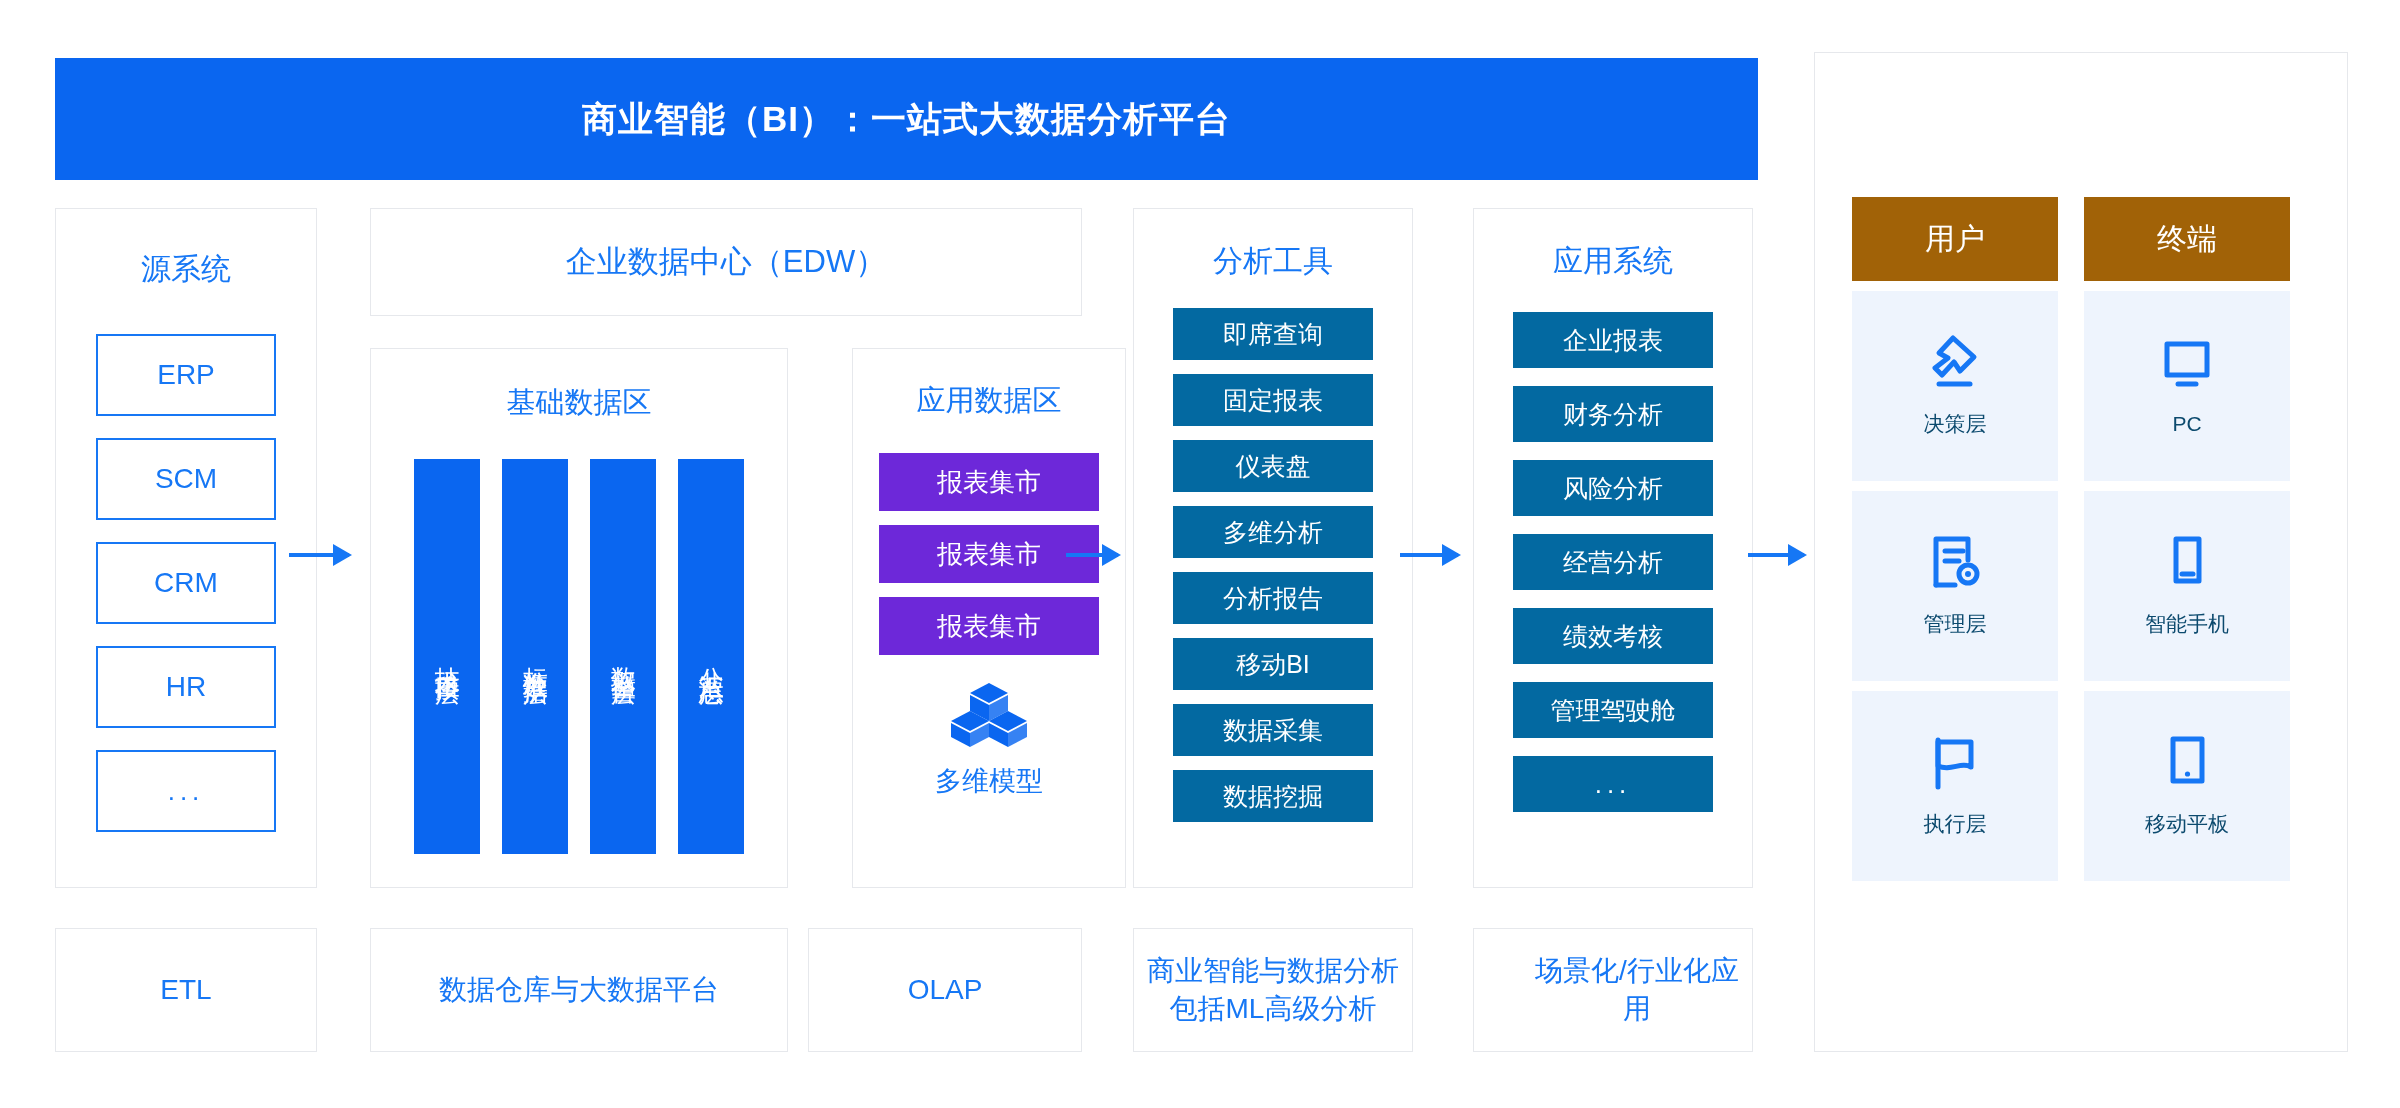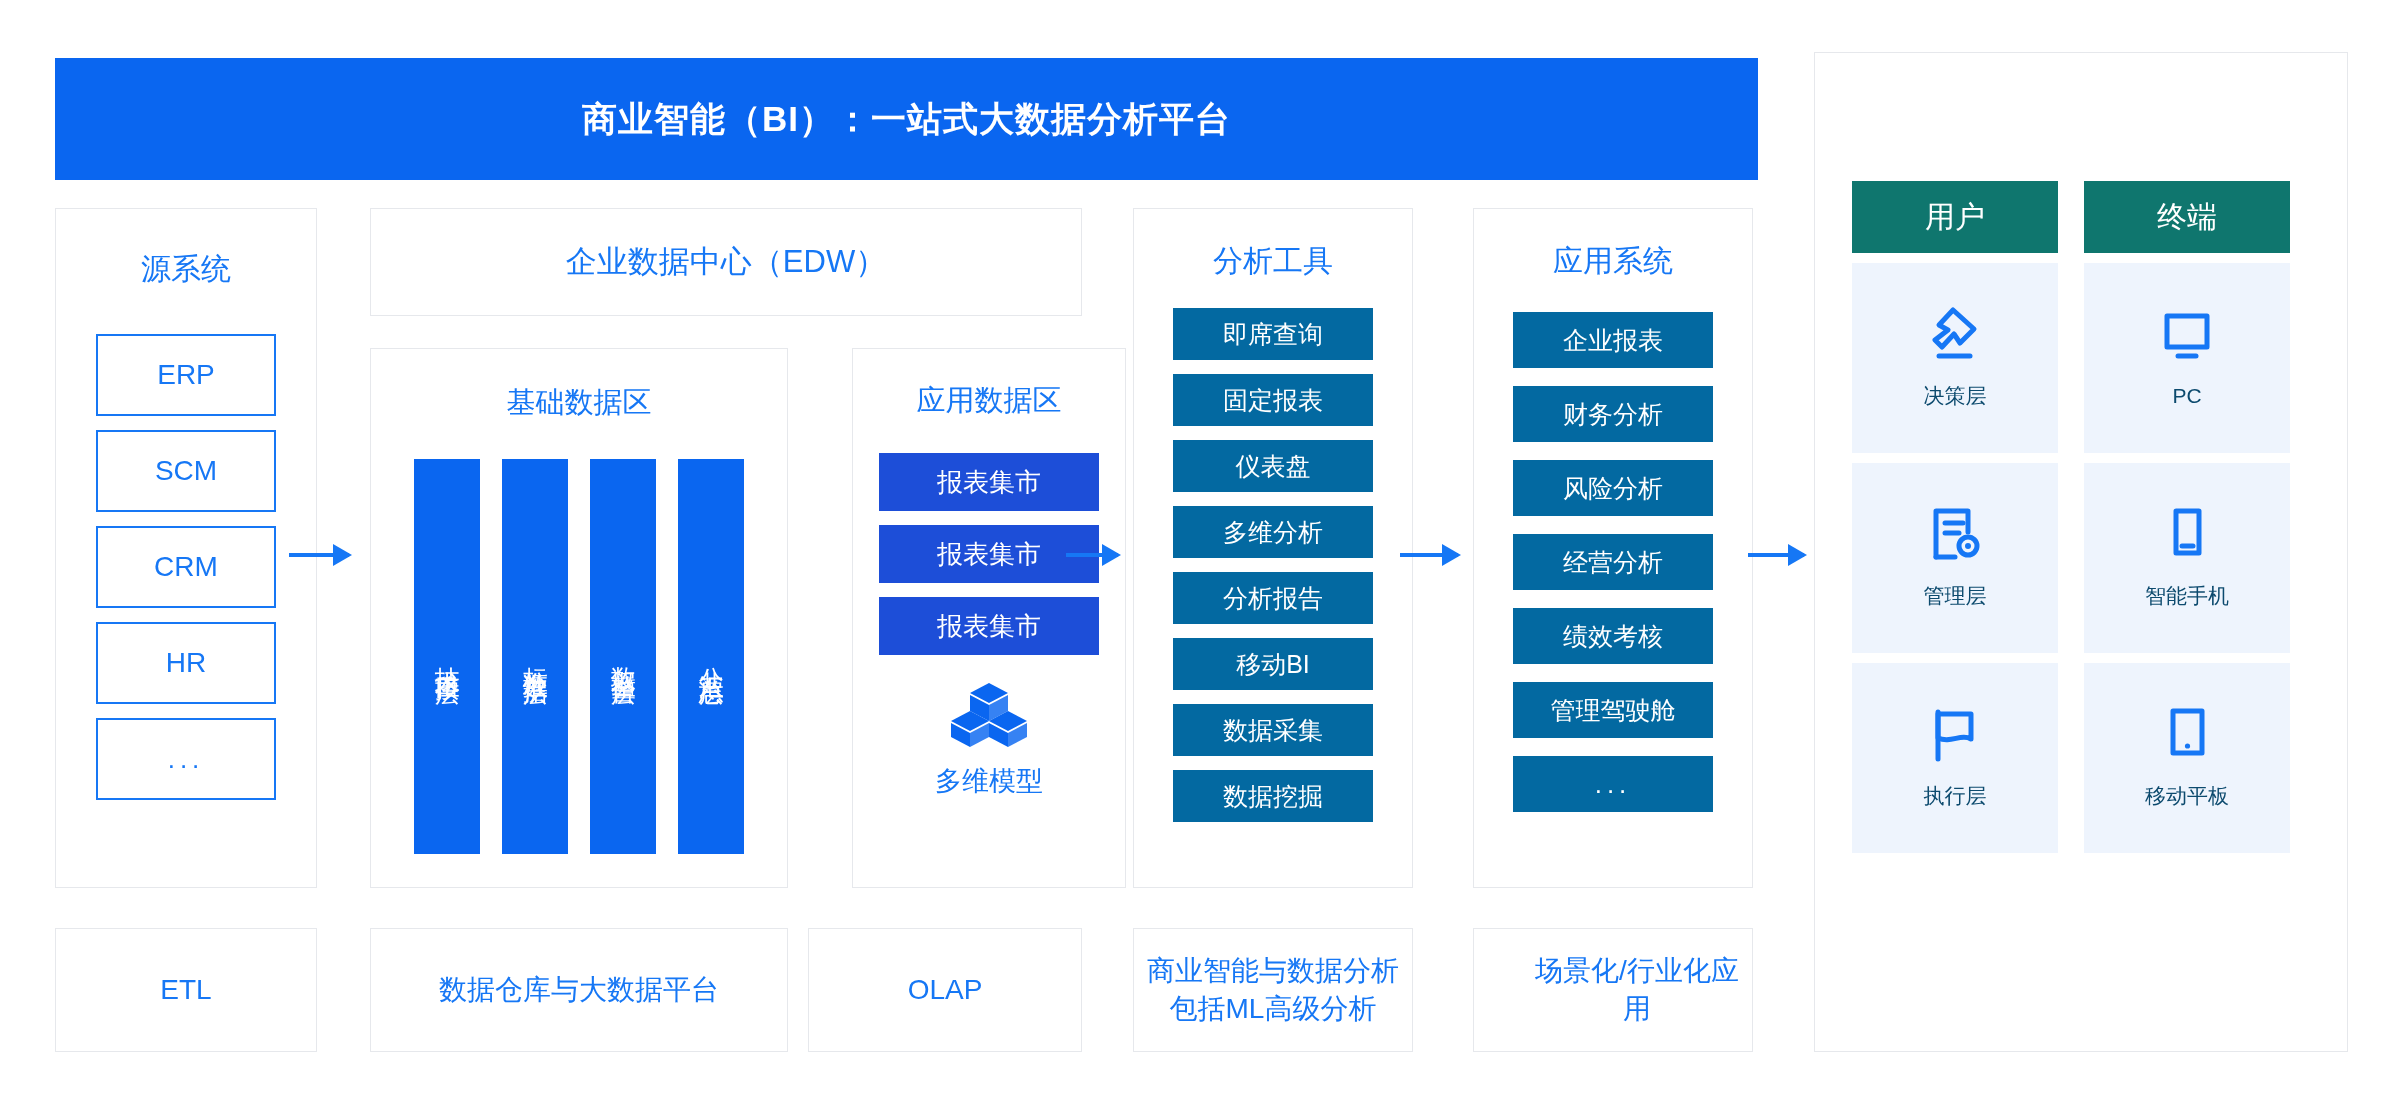--- a/index.html
+++ b/index.html
@@ -52,21 +52,21 @@
   }
 
   
   #src-card { left: 55px; top: 208px; width: 262px; height: 680px; }
   #src-card .card-title { margin-top: 40px; }
   .src-list {
     margin: 44px auto 0;
     width: 180px;
     display: flex;
     flex-direction: column;
-    gap: 14px;
+    gap: 22px;
   }
   .src-box {
     height: 82px;
     border: 2.5px solid #1677f5;
     background: #fff;
     color: #1677f5;
     font-size: 28px;
     display: flex;
     align-items: center;
     justify-content: center;
@@ -107,21 +107,21 @@
   #appdata-card .card-title { margin-top: 32px; font-size: 29px; }
   .mart-list {
     margin: 32px auto 0;
     width: 220px;
     display: flex;
     flex-direction: column;
     gap: 14px;
   }
   .mart {
     height: 58px;
-    background: #1d4ed8;
+    background: #6d28d9;
     color: #fff;
     font-size: 26px;
     display: flex; align-items: center; justify-content: center;
   }
   .cube-wrap {
     margin: 26px auto 0;
     width: 100%;
     display: flex;
     flex-direction: column;
     align-items: center;
@@ -164,25 +164,25 @@
   }
   .rp-grid {
     position: absolute;
     left: 37px; top: 128px;
     width: 458px;
     display: flex;
     gap: 26px;
   }
   .rp-col { width: 206px; display: flex; flex-direction: column; gap: 10px; }
   .rp-head {
-    height: 72px;
-    background: #0f766e;
+    height: 84px;
+    background: #a16207;
     color: #fff;
     font-size: 30px;
-    display: flex; align-items: center; justify-content: center;
+    display: flex; align-items: center; justify-content: center; margin-top: 16px;
   }
   .rp-cell {
     height: 190px;
     background: #eef4fd;
     display: flex;
     flex-direction: column;
     align-items: center;
     justify-content: center;
     gap: 14px;
   }

